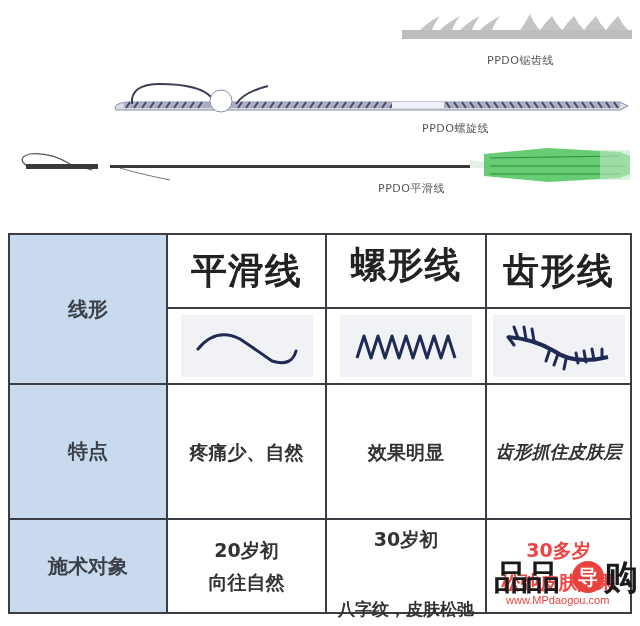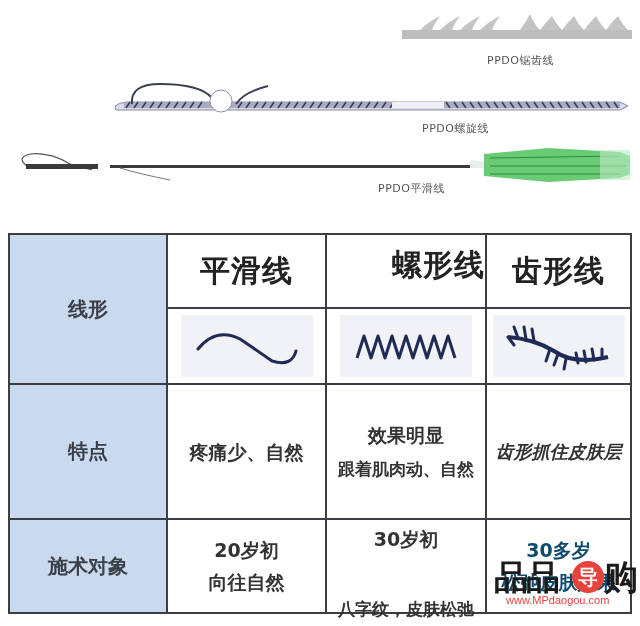--- a/index.html
+++ b/index.html
@@ -13,21 +13,21 @@
     font-family: "DejaVu Sans", sans-serif; white-space: nowrap;
   }
 
   
   .tbl {
     position: absolute; left: 8px; top: 233px; width: 624px; height: 381px;
     border: 2px solid #3a3d44; box-sizing: border-box; background: #fff;
   }
   .cell { position: absolute; box-sizing: border-box; display: flex; align-items: center; justify-content: center; text-align: center; }
   .rowhead { background: #c9d9ee; color: #3b4048; font-size: 20px; font-weight: bold; font-family: "DejaVu Serif", serif; }
-  .colhead { color: #222; font-size: 30px; font-weight: bold; font-family: "DejaVu Serif", serif; letter-spacing: 1px; }
+  .colhead { color: #222; font-size: 36px; font-weight: bold; font-family: "DejaVu Serif", serif; letter-spacing: 1px; }
   .body-cell { color: #333; font-size: 19px; font-weight: bold; line-height: 34px; flex-direction: column; font-family: "DejaVu Sans", sans-serif; }
   .body-cell span { display: block; }
   .age-cell { color: #333; font-size: 19px; font-weight: bold; line-height: 32px; flex-direction: column; font-family: "DejaVu Sans", sans-serif; }
 
   .vline { position: absolute; width: 2px; background: #3a3d44; }
   .hline { position: absolute; height: 2px; background: #3a3d44; }
 
   .icon-box { width: 132px; height: 62px; background: #f1f2f5; display: flex; align-items: center; justify-content: center; }
 
   
@@ -93,21 +93,21 @@
   <div class="cell rowhead" style="left:0; top:150px; width:156px; height:133px;">
     <span>特点</span>
   </div>
   <div class="cell rowhead" style="left:0; top:285px; width:156px; height:92px;">
     <span>施术对象</span>
   </div>
 
   <div class="cell colhead" style="left:158px; top:0; width:157px; height:72px;">
     <span>平滑线</span>
   </div>
-  <div class="cell colhead" style="left:317px; top:0; width:158px; height:60px;justify-content:flex-end;">
+  <div class="cell colhead" style="left:317px; top:0; width:158px; height:60px;">
     <span>螺形线</span>
   </div>
   <div class="cell colhead" style="left:477px; top:0; width:143px; height:72px;">
     <span>齿形线</span>
   </div>
 
   <div class="cell" style="left:158px; top:74px; width:157px; height:74px;">
     <div class="icon-box">
       <svg width="110" height="50" viewBox="0 0 110 50">
         <path d="M6 28 Q24 6 48 18 Q66 30 80 40 Q100 46 104 30" fill="none" stroke="#1f2a55" stroke-width="3" stroke-linecap="round"></path>
@@ -132,35 +132,34 @@
         </g>
       </svg>
     </div>
   </div>
 
   <div class="cell body-cell" style="left:158px; top:150px; width:157px; height:133px;">
     <span>疼痛少、自然</span>
   </div>
   <div class="cell body-cell" style="left:317px; top:150px; width:158px; height:133px;">
     <span>效果明显</span>
-    <span style="font-size:17px;">跟着肌肉动、自然</span>
   </div>
   <div class="cell body-cell" style="left:477px; top:150px; width:143px; height:133px;">
     <span style="font-size:18px;font-style:italic;">齿形抓住皮肤层</span>
   </div>
 
   <div class="cell age-cell" style="left:158px; top:285px; width:157px; height:92px;">
     <span>20岁初</span>
     <span>向往自然</span>
   </div>
   <div class="cell age-cell" style="left:317px; top:285px; width:158px; height:108px;gap:38px;">
     <span>30岁初</span>
     <span style="font-size:17px;">八字纹，皮肤松弛</span>
   </div>
-  <div class="cell age-cell" style="left:477px; top:285px; width:143px; height:92px; color:#0c4a6e;">
+  <div class="cell age-cell" style="left:477px; top:285px; width:143px; height:92px; color:#ef4444;">
     <span>30多岁</span>
     <span>松弛皮肤效果</span>
   </div>
 
   <div class="vline" style="left:156px; top:0; height:377px;"></div>
   <div class="vline" style="left:315px; top:0; height:377px;"></div>
   <div class="vline" style="left:475px; top:0; height:377px;"></div>
   <div class="hline" style="left:158px; top:72px; width:462px;"></div>
   <div class="hline" style="left:0; top:148px; width:620px;"></div>
   <div class="hline" style="left:0; top:283px; width:620px;"></div>

